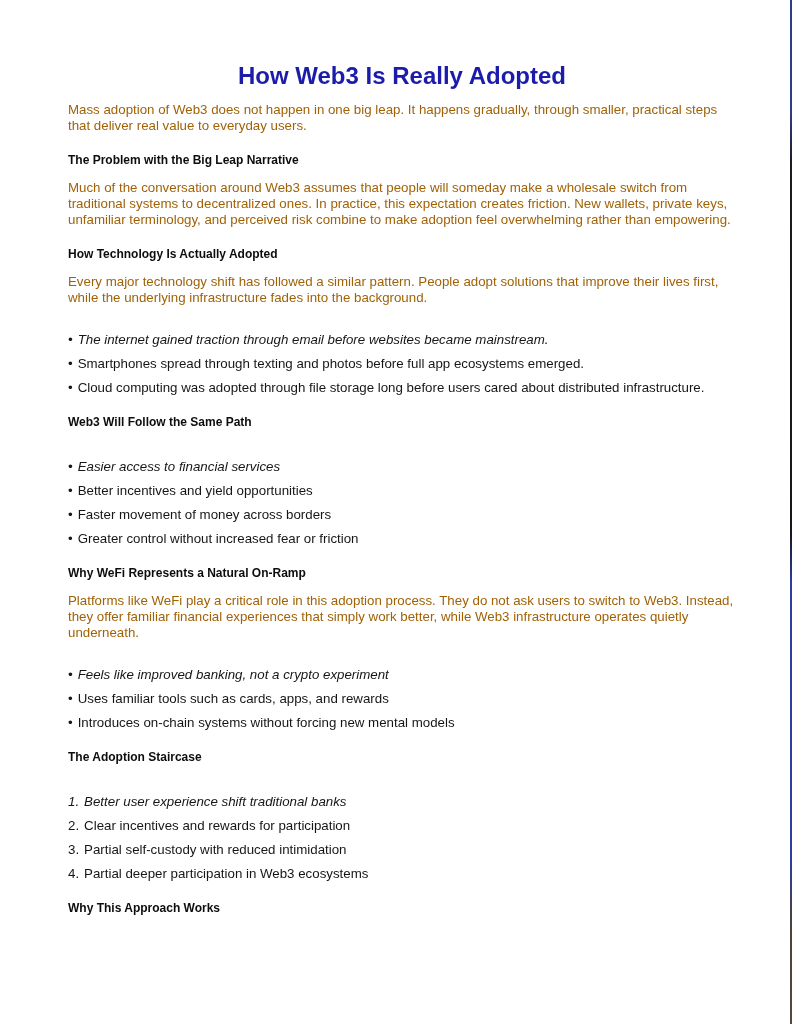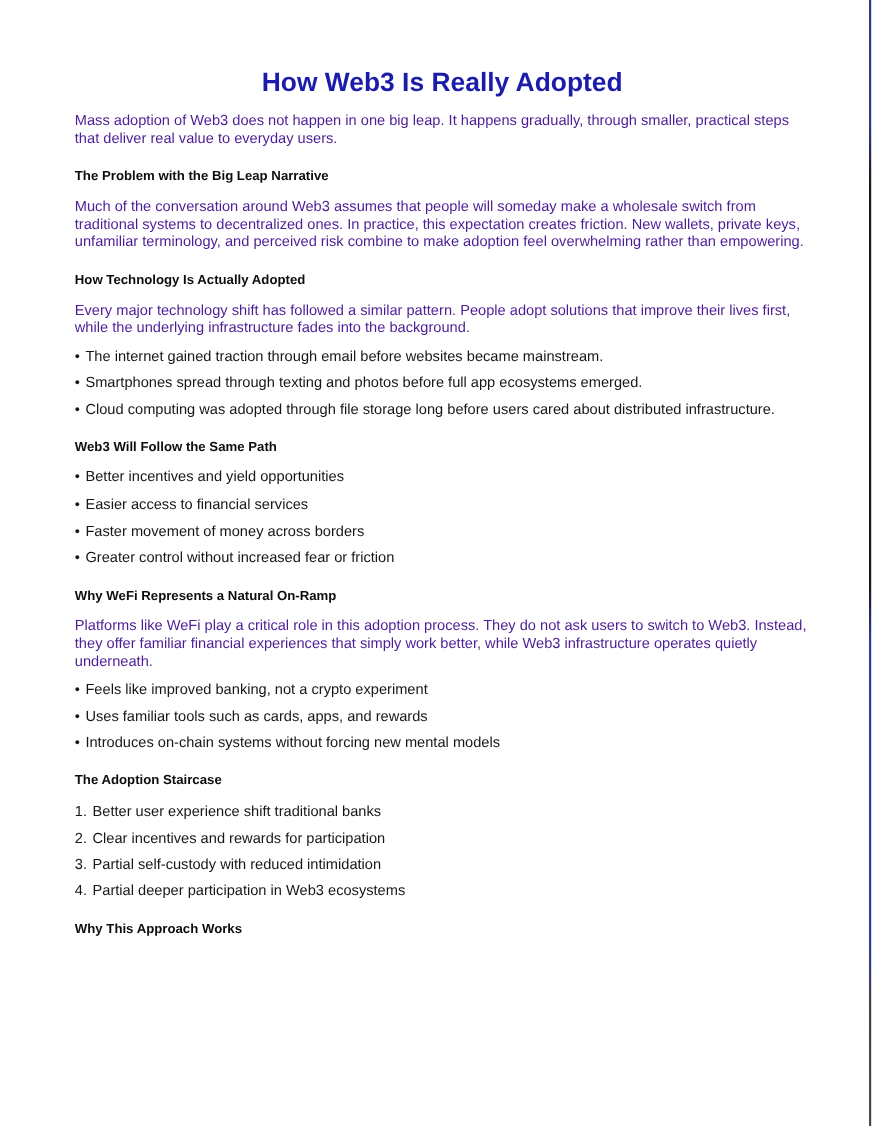--- a/index.html
+++ b/index.html
@@ -25,21 +25,21 @@
     font-size: 24px;
     line-height: 28px;
     font-weight: bold;
     text-align: center;
     color: #1c1cab;
   }
   p.body-text {
     margin: 9px 0 0 0;
     font-size: 13.3px;
     line-height: 16px;
-    color: #4c1d95;
+    color: #a16207;
   }
   p.intro {
     margin-top: 12px;
   }
   h2.section-heading {
     margin: 16px 0 0 0;
     font-size: 12px;
     line-height: 21px;
     font-weight: bold;
     color: #0d0d0d;
@@ -47,21 +47,22 @@
   .list {
     margin: 0;
   }
   .li {
     margin: 8px 0 0 0;
     font-size: 13.3px;
     line-height: 16px;
     color: #161616;
   }
   .li.first {
-    margin-top: 10px;
+    margin-top: 26px;
+    font-style: italic;
   }
   .li .marker {
     margin-right: 5px;
   }
   .edge-line {
     position: absolute;
     top: 0;
     right: 8px;
     width: 2px;
     height: 1024px;
@@ -105,25 +106,25 @@
         </div>
         <div class="li">
           <span class="marker">•</span><span>Cloud computing was adopted through file storage long before users cared about distributed infrastructure.</span>
         </div>
       </div>
     </section>
 
     <section>
       <h2 class="section-heading">Web3 Will Follow the Same Path</h2>
       <div class="list">
+        <div class="li first">
+          <span class="marker">•</span><span>Easier access to financial services</span>
+        </div>
         <div class="li">
           <span class="marker">•</span><span>Better incentives and yield opportunities</span>
-        </div>
-        <div class="li first">
-          <span class="marker">•</span><span>Easier access to financial services</span>
         </div>
         <div class="li">
           <span class="marker">•</span><span>Faster movement of money across borders</span>
         </div>
         <div class="li">
           <span class="marker">•</span><span>Greater control without increased fear or friction</span>
         </div>
       </div>
     </section>
 

